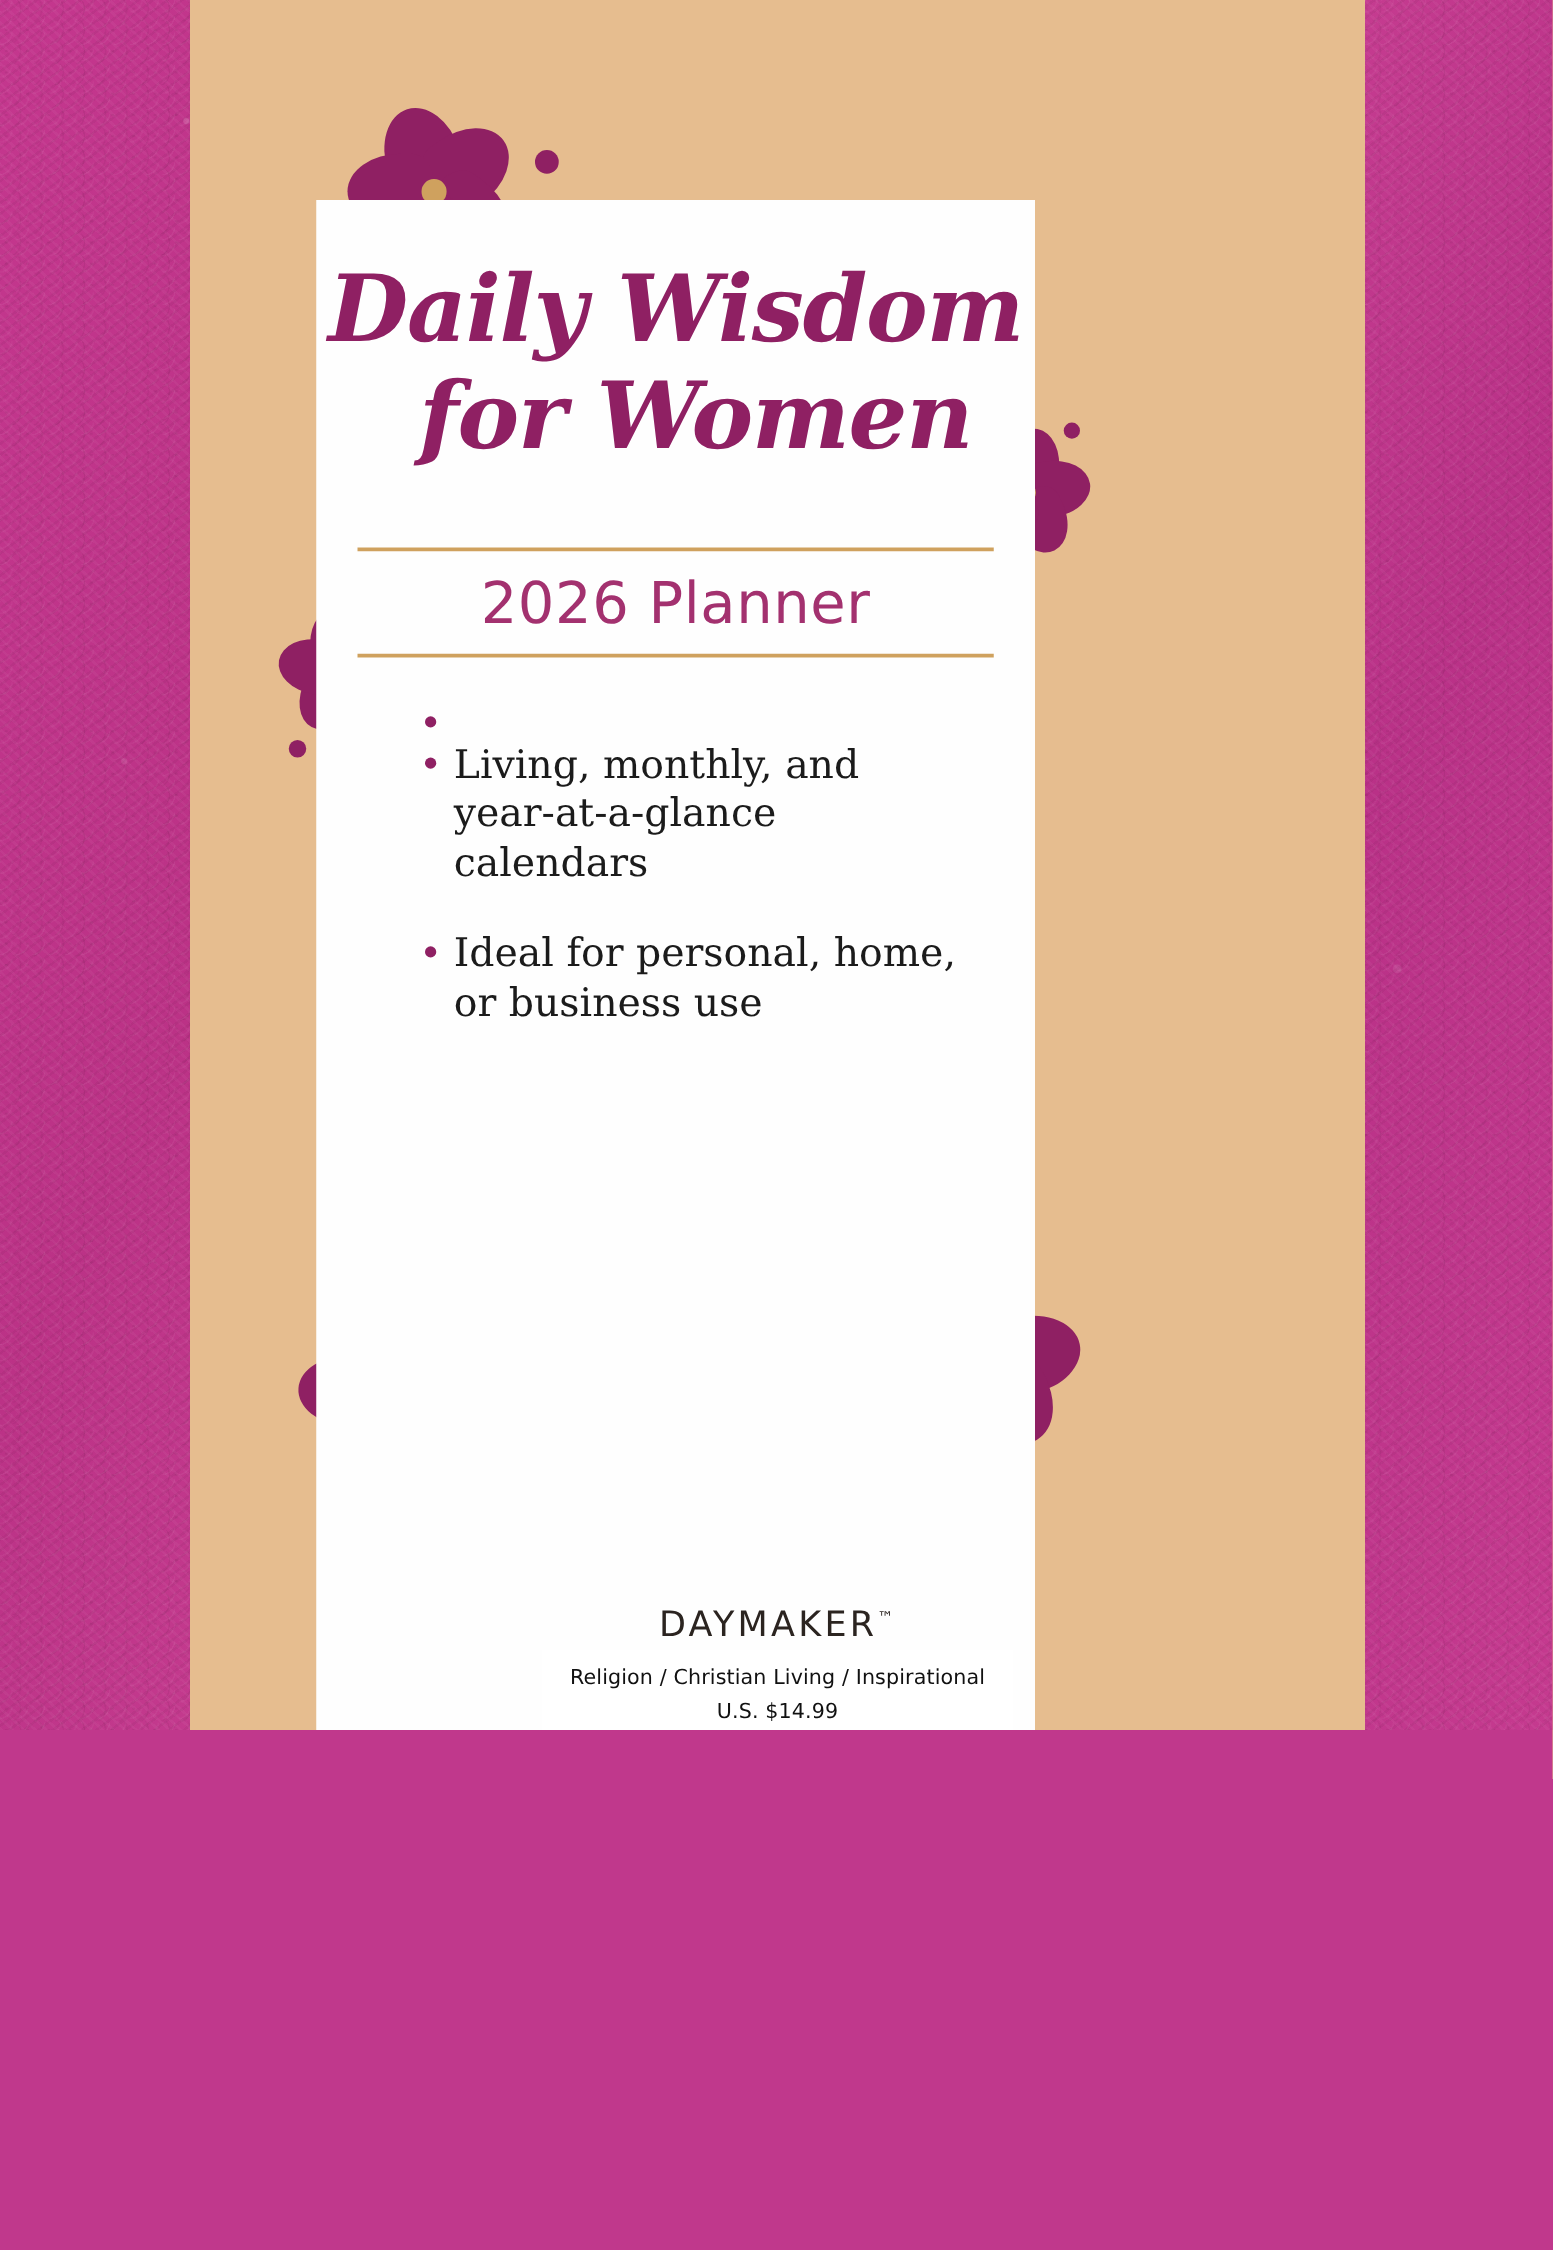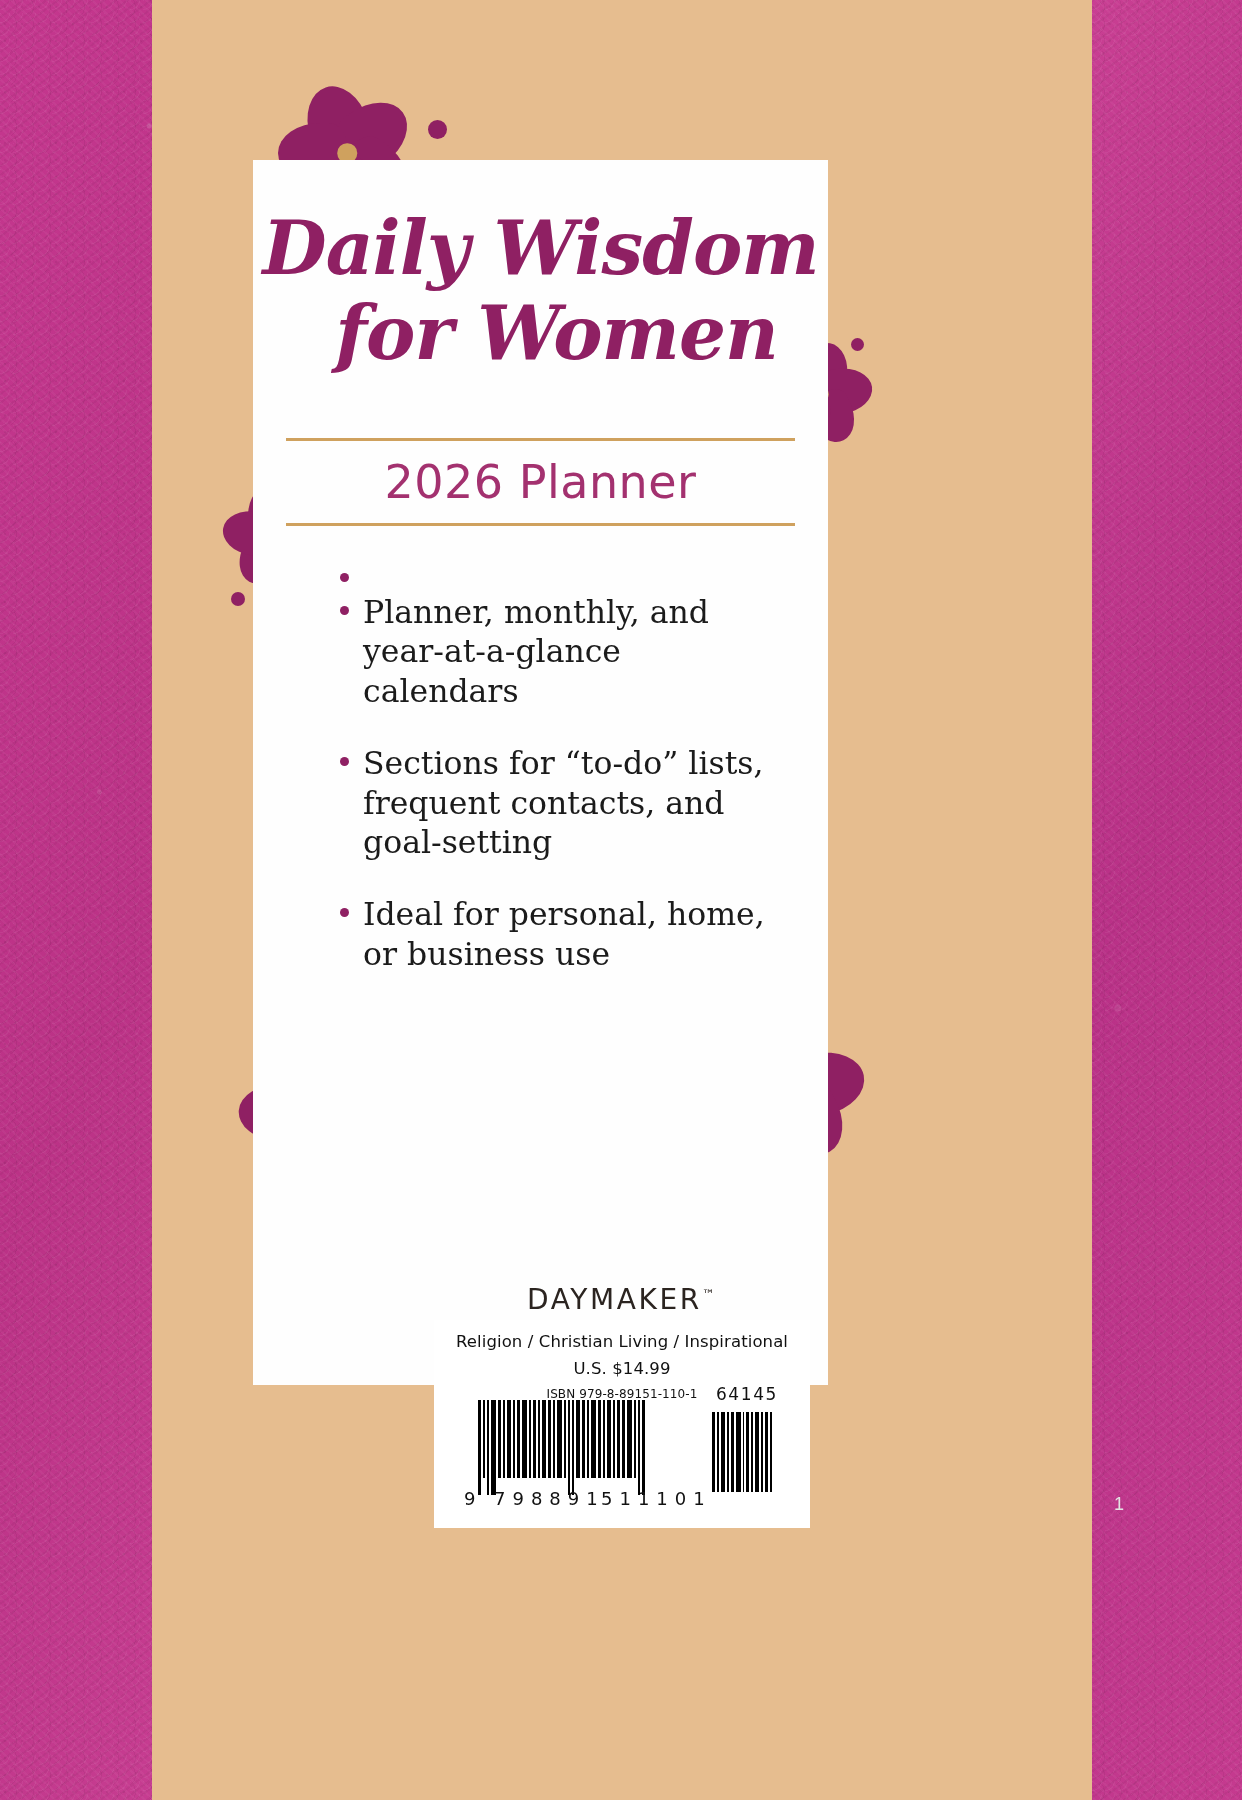--- a/index.html
+++ b/index.html
@@ -2,21 +2,21 @@
 <html><head>
 <meta charset="utf-8">
 <style>
   html,body{margin:0;padding:0;}
   body{
     width:1242px;height:1800px;
     font-family:"Liberation Sans",sans-serif;
     background:#c0388c;
     overflow:hidden;
   }
-  .cover{position:relative;width:1242px;height:1800px;overflow:hidden;}
+  .cover{position:relative;width:1242px;height:1384px;overflow:hidden;}
 
   
   .leather{
     position:absolute;inset:0;
     background:
       radial-gradient(circle at 12% 7%, rgba(255,255,255,.14) 0 2px, transparent 3px),
       radial-gradient(circle at 31% 19%, rgba(0,0,0,.12) 0 2px, transparent 3px),
       radial-gradient(circle at 58% 9%, rgba(255,255,255,.10) 0 3px, transparent 4px),
       radial-gradient(circle at 77% 27%, rgba(0,0,0,.10) 0 2px, transparent 3px),
       radial-gradient(circle at 8% 44%, rgba(255,255,255,.10) 0 2px, transparent 3px),
@@ -261,25 +261,21 @@
     <div class="rule top"></div>
     <div class="subtitle">2026 Planner</div>
     <div class="rule bot"></div>
 
     <div class="bullets">
       <div class="bullet">
         <span class="dot"></span>
       </div>
       <div class="bullet">
         <span class="dot"></span>
-        <span>Planner, monthly, and year-at-a-glance calendars</span>
-      </div>
-      <div class="bullet">
-        <span class="dot"></span>
-        <span>Sections for “to-do” lists, frequent contacts, and goal-setting</span>
+        <span>Living, monthly, and year-at-a-glance calendars</span>
       </div>
       <div class="bullet">
         <span class="dot"></span>
         <span>Ideal for personal, home, or business use</span>
       </div>
     </div>
 
   </div>
 
   <div class="daymaker">

